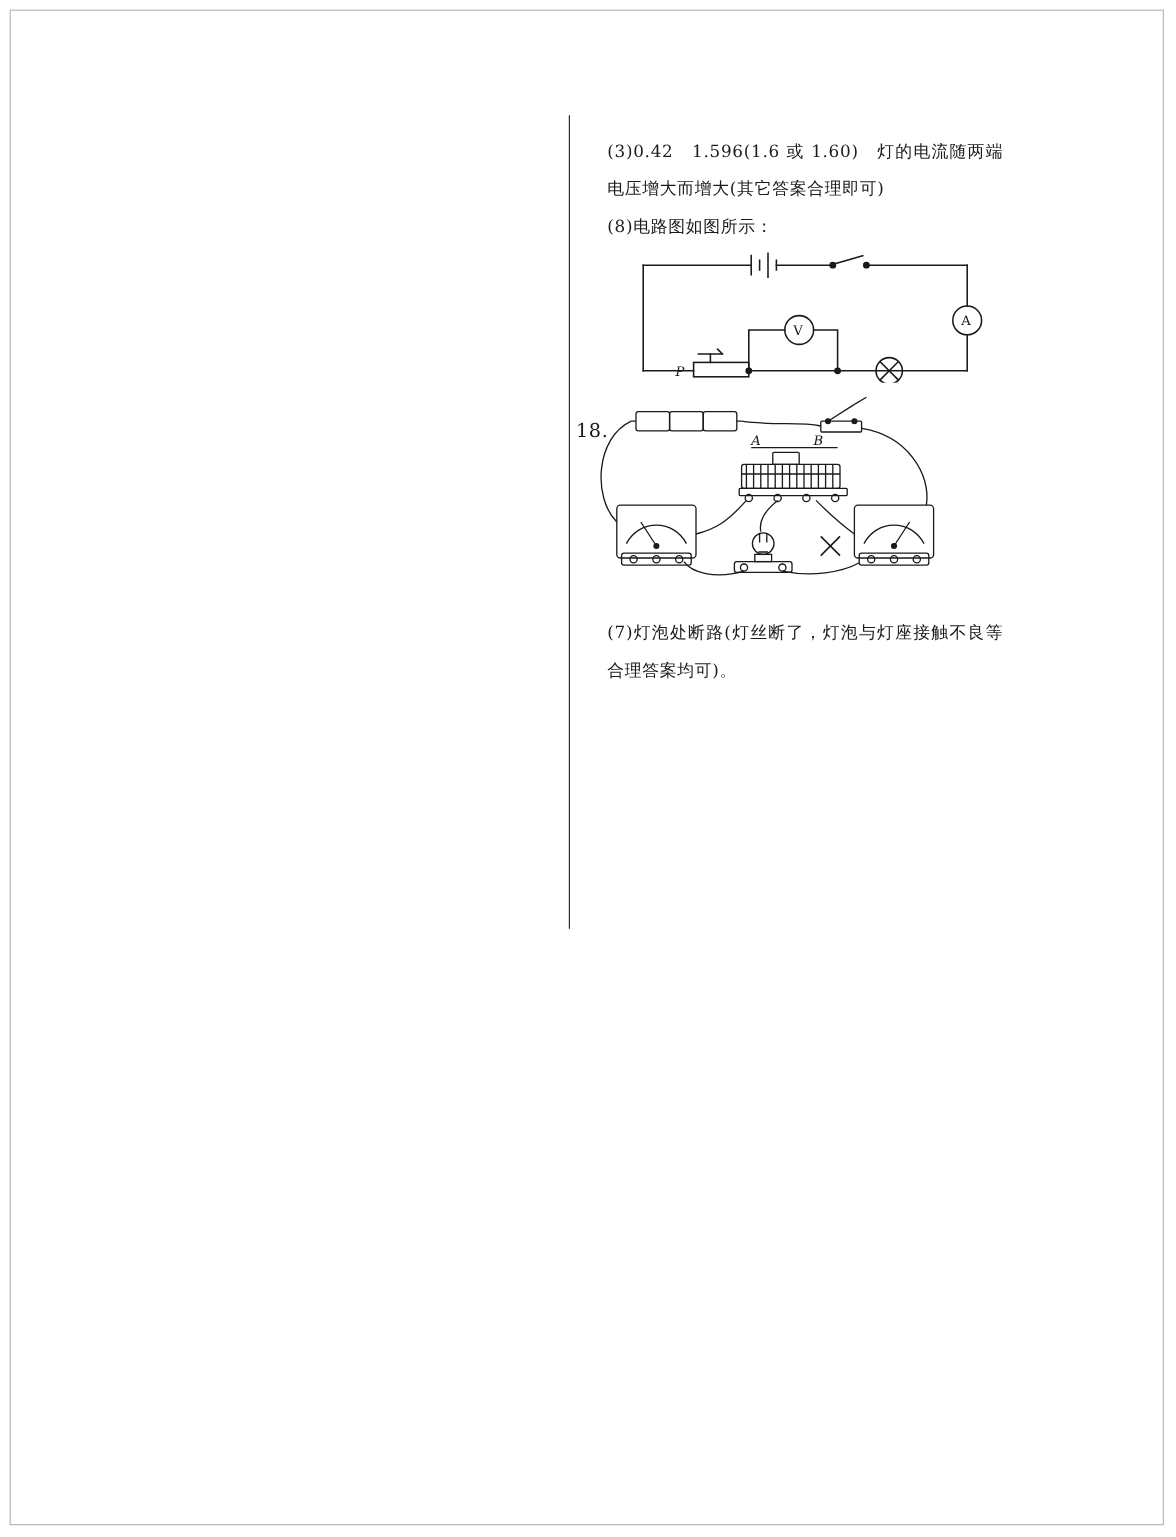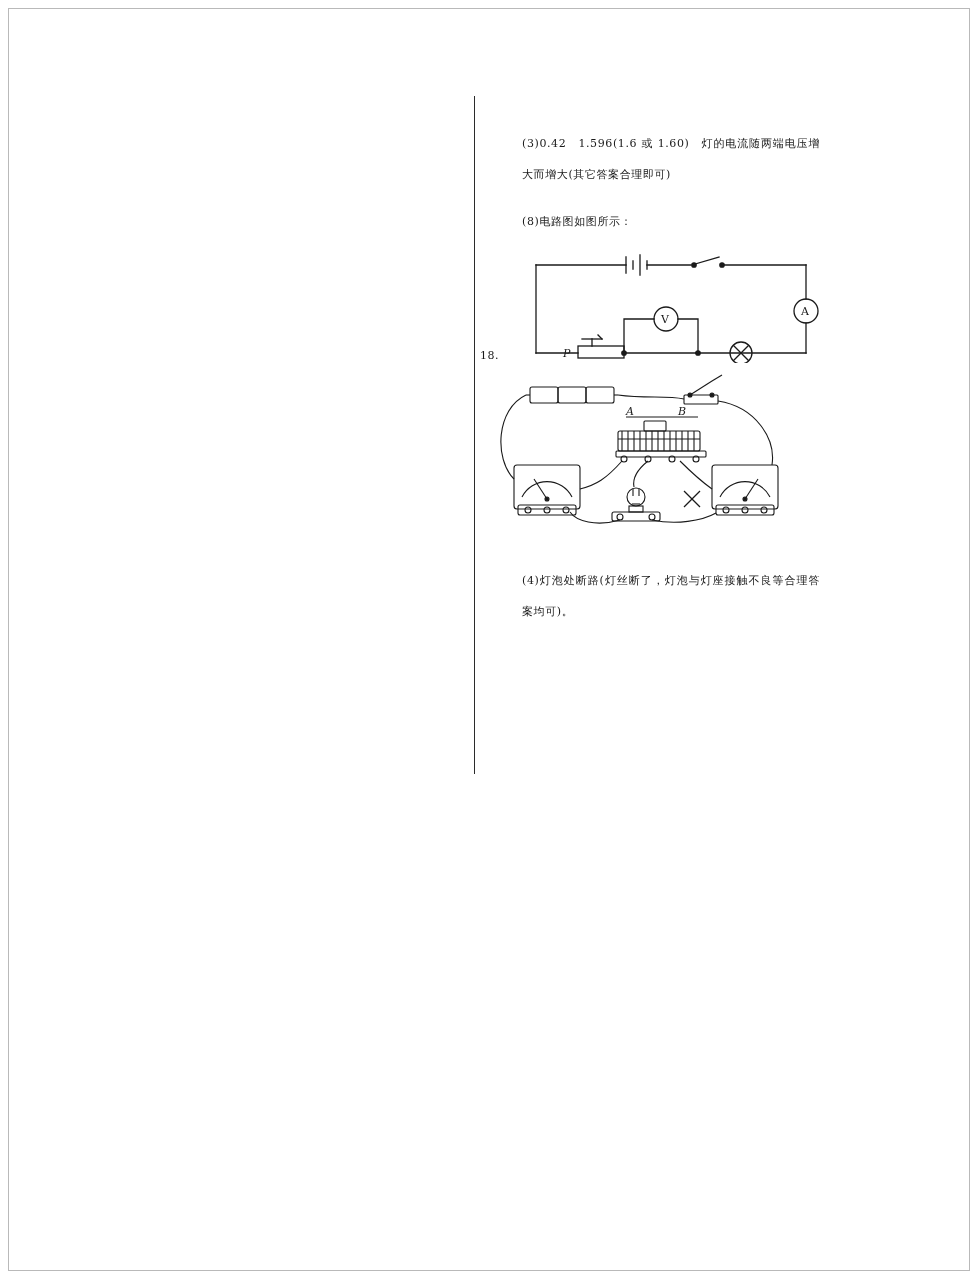--- a/index.html
+++ b/index.html
@@ -38,32 +38,32 @@
   }
 
   .answer-column {
     position: absolute;
     left: 506px;
     top: 112px;
     width: 330px;
   }
 
   .para {
-    font-size: 11px;
+    font-size: 14px;
     line-height: 31px;
     letter-spacing: 0.6px;
     text-align: justify;
-    margin: 16px;
+    margin: 0;
   }
 
   .q-number {
     position: absolute;
     left: 480px;
     top: 349px;
-    font-size: 11px;
+    font-size: 16px;
     letter-spacing: 0.5px;
   }
 
   
   .circuit-wrap {
     position: relative;
     width: 330px;
     height: 110px;
     margin: 4px 0 6px 0;
   }
@@ -239,15 +239,15 @@
       <g stroke="#1a1a1a" stroke-width="1.3">
         <line x1="218" y1="122" x2="234" y2="138"></line>
         <line x1="234" y1="122" x2="218" y2="138"></line>
       </g>
 
       <text x="160" y="46" font-size="11" font-style="italic" font-family="DejaVu Serif, serif" fill="#1a1a1a">A</text>
       <text x="212" y="46" font-size="11" font-style="italic" font-family="DejaVu Serif, serif" fill="#1a1a1a">B</text>
     </svg>
   </div>
 
-  <p class="para">(4)灯泡处断路(灯丝断了，灯泡与灯座接触不良等合理答案均可)。</p>
+  <p class="para">(7)灯泡处断路(灯丝断了，灯泡与灯座接触不良等合理答案均可)。</p>
 
 </div>
 
 </body></html>

